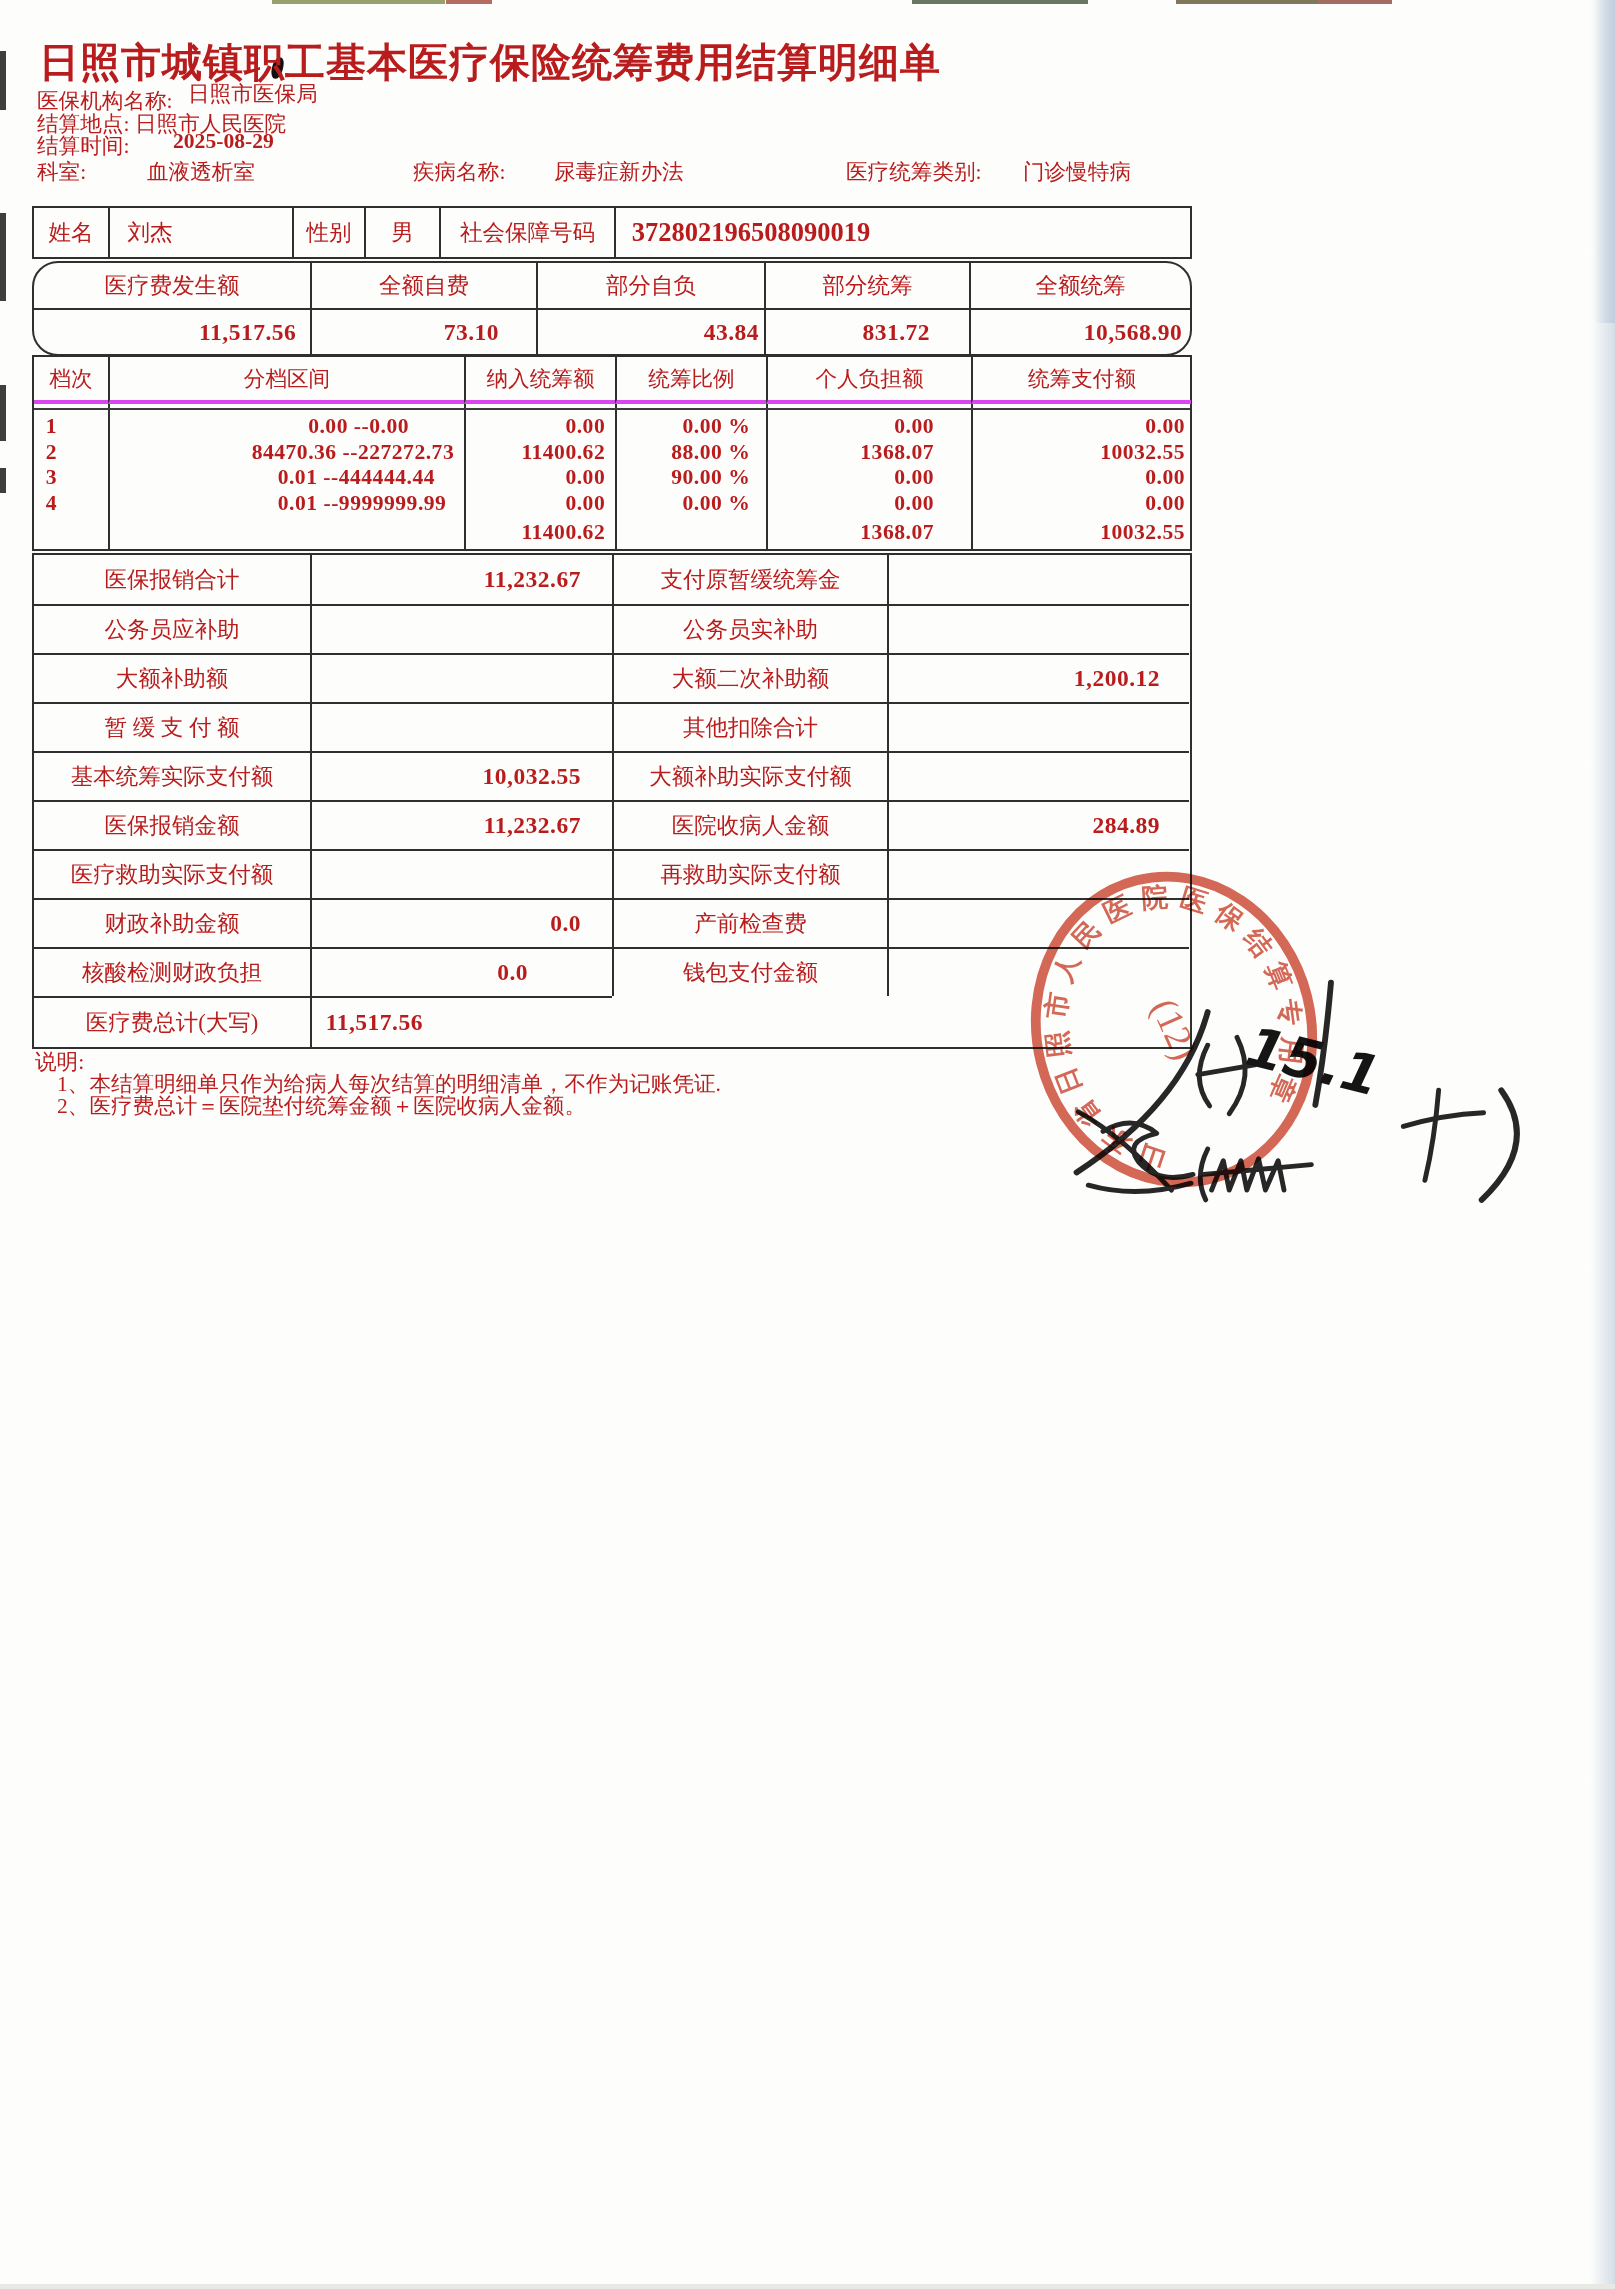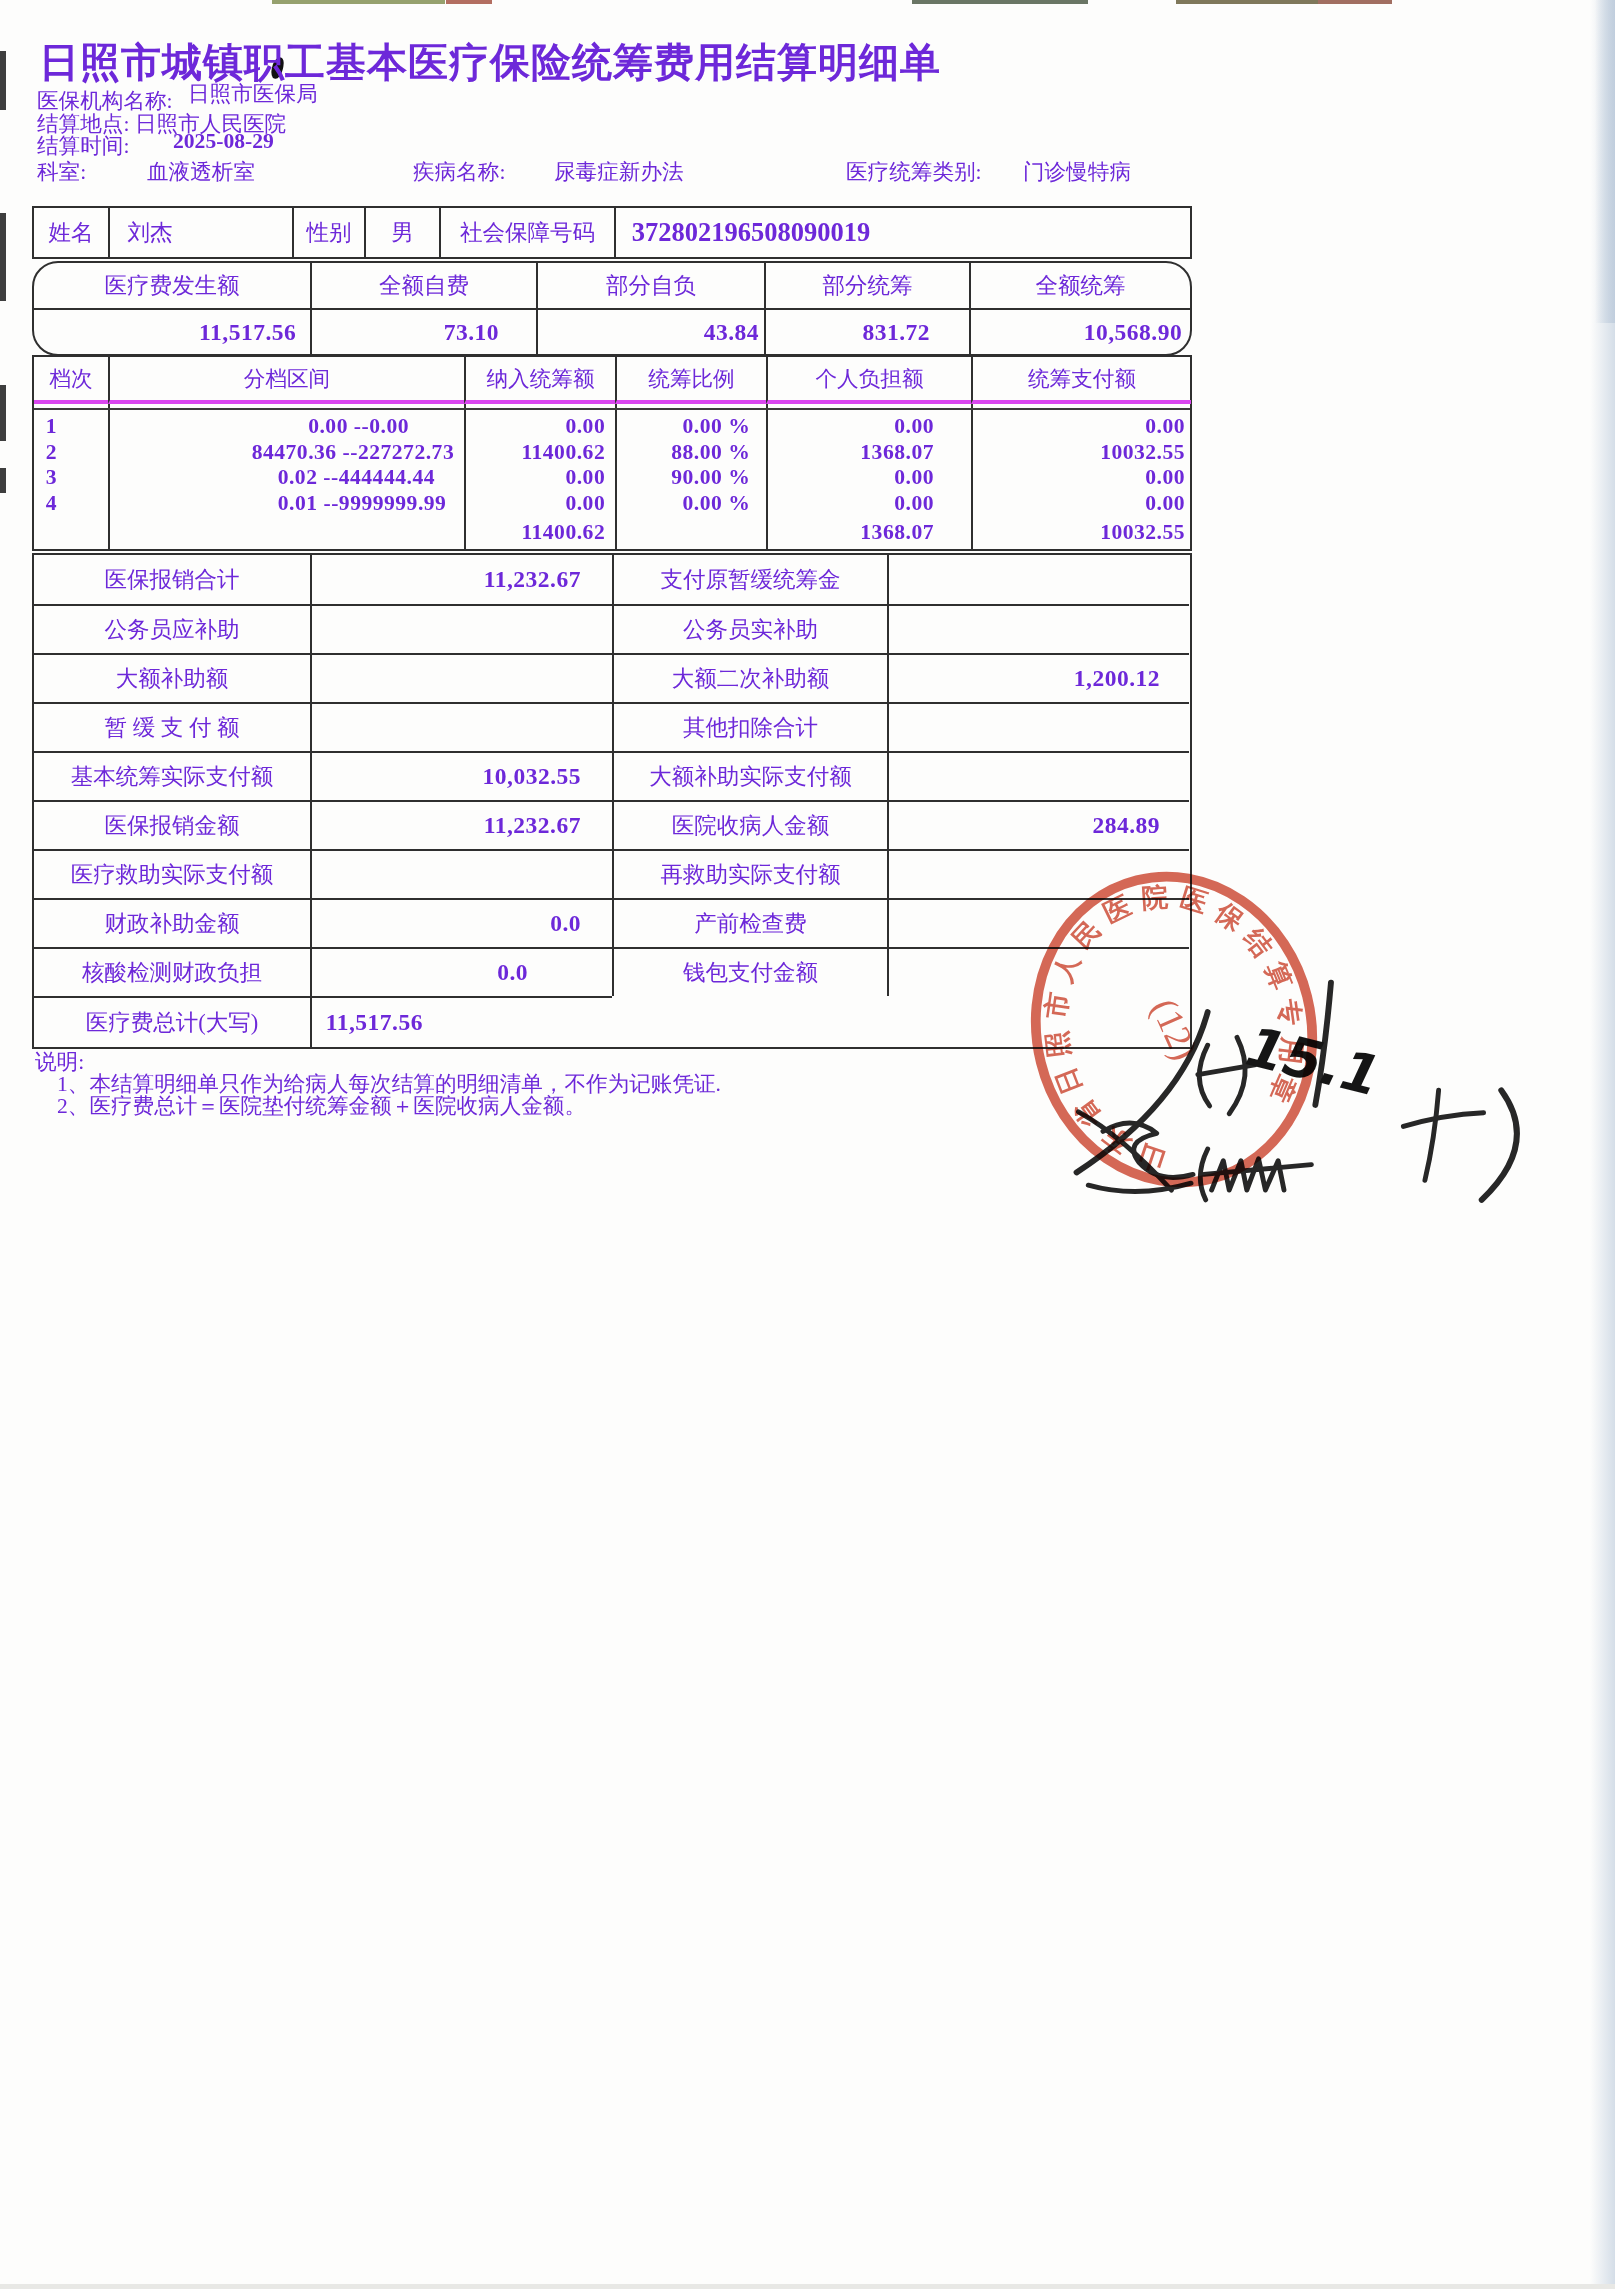--- a/index.html
+++ b/index.html
@@ -1,21 +1,21 @@
 <!DOCTYPE html>
 <html><head>
 <meta charset="utf-8">
 <style>
   * { box-sizing: border-box; margin: 0; padding: 0; }
   html,body { background:#ffffff; }
   .page {
     position: relative; width: 1615px; height: 2290px;
     background: #fdfdfc; overflow: hidden;
     font-family: "Liberation Serif", "DejaVu Serif", serif;
-    color: #6d28d9;
+    color: #b91c1c;
   }
   
   .topstrip { position:absolute; top:0; height:3.9px; opacity:.8; }
   .edge-shadow { position:absolute; right:0; top:0; width:25.5px; height:100%;
     background:linear-gradient(to right, rgba(215,223,232,0), rgba(205,216,228,.85)); }
   .edge-shadow-top { position:absolute; right:0; top:0; width:19.6px; height:323px;
     background:linear-gradient(to right, rgba(200,212,226,0), rgba(190,204,220,.9)); }
   .bottomstrip { position:absolute; left:0; bottom:0; width:100%; height:5.9px; background:#e8e8e5; }
   .leftmark { position:absolute; left:0; width:5.9px; background:#1c1c1c; opacity:.85; }
   .blob { position:absolute; left:272px; top:57px; width:10.8px; height:21.6px;
@@ -135,21 +135,21 @@
     <div class="cell rt bl num" style="padding-right:5.9px;">0.00</div>
 
     <div class="cell lt num" style="padding-left:11.8px;">2</div>
     <div class="cell rt bl num" style="padding-right:9.8px;">84470.36 --227272.73</div>
     <div class="cell rt bl num" style="padding-right:9.8px;">11400.62</div>
     <div class="cell rt bl num" style="padding-right:15.7px;">88.00 %</div>
     <div class="cell rt bl num" style="padding-right:37px;">1368.07</div>
     <div class="cell rt bl num" style="padding-right:5.9px;">10032.55</div>
 
     <div class="cell lt num" style="padding-left:11.8px;">3</div>
-    <div class="cell rt bl num" style="padding-right:29px;">0.02 --444444.44</div>
+    <div class="cell rt bl num" style="padding-right:29px;">0.01 --444444.44</div>
     <div class="cell rt bl num" style="padding-right:9.8px;">0.00</div>
     <div class="cell rt bl num" style="padding-right:15.7px;">90.00 %</div>
     <div class="cell rt bl num" style="padding-right:37px;">0.00</div>
     <div class="cell rt bl num" style="padding-right:5.9px;">0.00</div>
 
     <div class="cell lt num" style="padding-left:11.8px;">4</div>
     <div class="cell rt bl num" style="padding-right:17.6px;">0.01 --9999999.99</div>
     <div class="cell rt bl num" style="padding-right:9.8px;">0.00</div>
     <div class="cell rt bl num" style="padding-right:15.7px;">0.00 %</div>
     <div class="cell rt bl num" style="padding-right:37px;">0.00</div>

